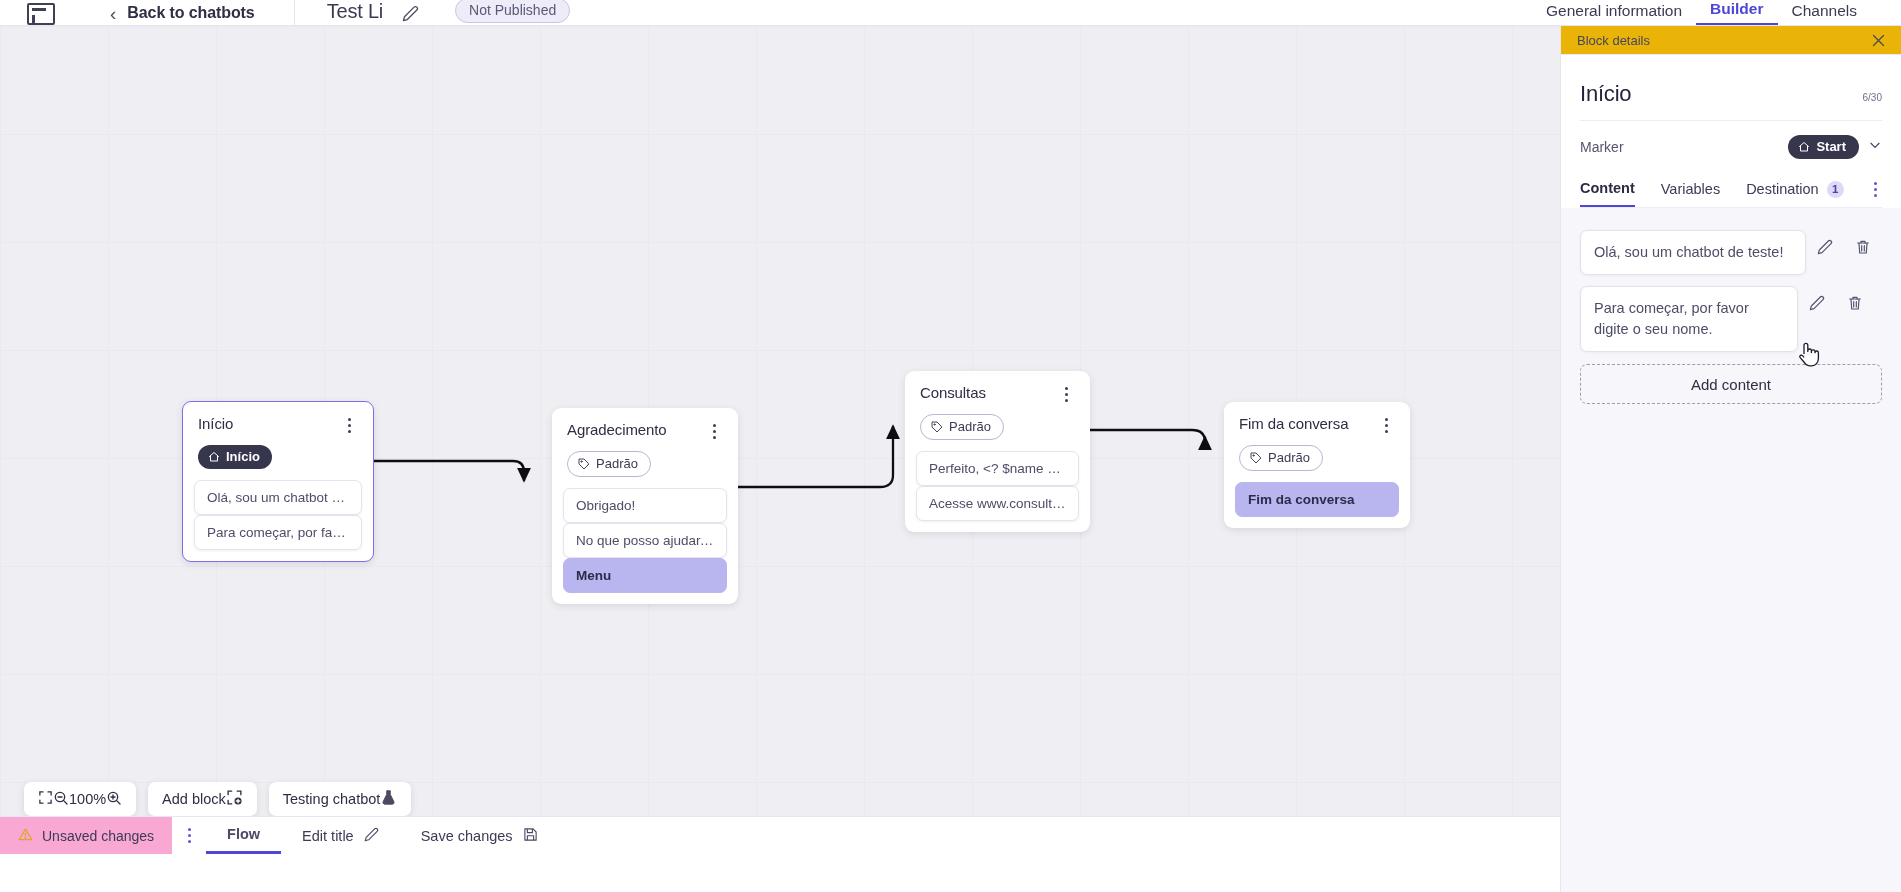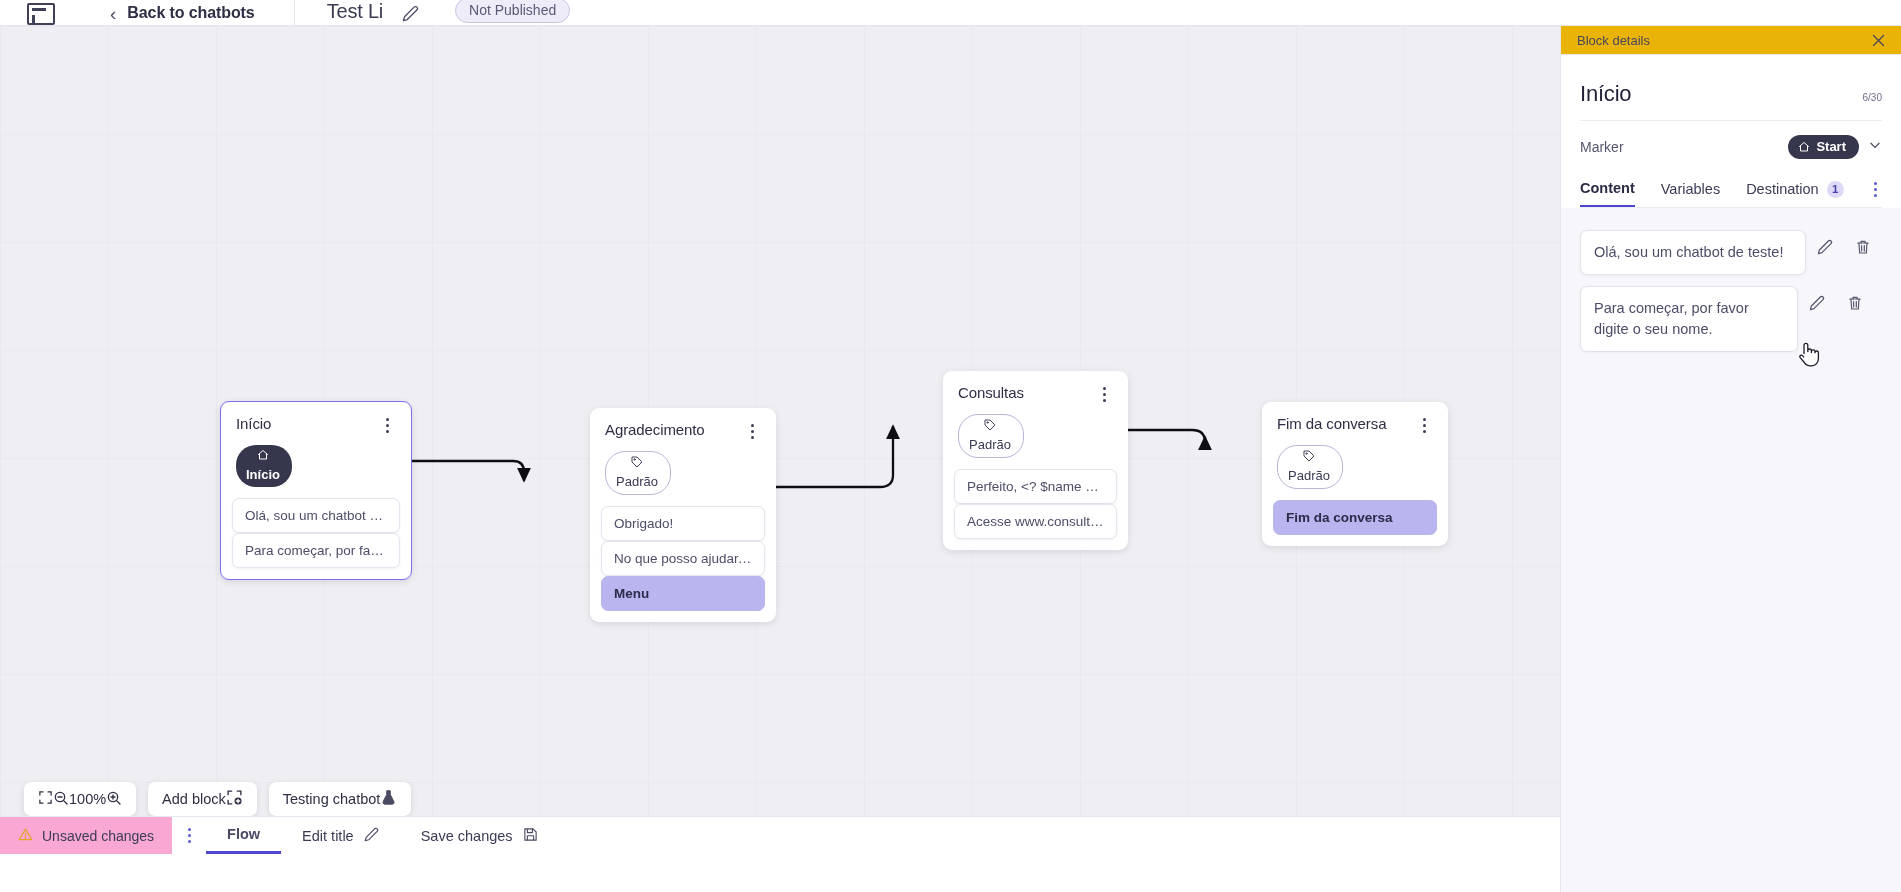--- a/index.html
+++ b/index.html
@@ -102,36 +102,35 @@
   .edges { position: absolute; inset: 0; width: 1560px; height: 828px; }
 
   
   .node {
     position: absolute;
     background: #ffffff;
     border-radius: 9px;
     box-shadow: 0 2px 7px rgba(40,40,70,.13);
     padding: 0;
     z-index: 5;
-    margin-left: 38px;
   }
   .node.selected { border: 1.5px solid #7b6ff0; }
   .node-head { padding: 13px 15px 0 15px; }
   .node-title-row { display: flex; align-items: flex-start; justify-content: space-between; }
   .node-title { font-size: 15px; color: #2e2e44; letter-spacing: -0.1px; }
   .kebab {
     width: 18px; height: 18px; cursor: pointer;
     display: flex; flex-direction: column; align-items: center;
     justify-content: center; gap: 3px; margin-top: 1px;
   }
   .kebab i { width: 3px; height: 3px; border-radius: 50%; background: #3c3c55; display: block; }
   .tag {
     display: inline-flex; align-items: center; gap: 6px;
     margin-top: 11px; border-radius: 20px;
-    font-size: 13px; padding: 4px 12px 5px 10px; flex-direction: column;
+    font-size: 13px; padding: 4px 12px 5px 10px;
   }
   .tag.start { background: #36364d; color: #ffffff; font-weight: 700; }
   .tag.padrao { background: #ffffff; border: 1px solid #b9b6d6; color: #3b3b55; }
   .node-body { padding: 11px 11px 11px 11px; display: flex; flex-direction: column; gap: 0; }
   .msg {
     background: #ffffff;
     border: 1px solid #e4e4ee;
     border-radius: 7px;
     font-size: 13.5px;
     color: #4d4d68;
@@ -283,20 +282,25 @@
     <div class="back-chevron">‹</div>
     <div class="back-label">Back to chatbots</div>
     <div class="hdr-sep"></div>
     <div class="bot-title">Test Li</div>
     <span class="pencil-ico">
       <svg width="17" height="17" viewBox="0 0 24 24" fill="none" stroke="#4a4a63" stroke-width="1.8" stroke-linecap="round" stroke-linejoin="round">
           <path d="M17 3a2.8 2.8 0 0 1 4 4L7.5 20.5 2 22l1.5-5.5Z"></path>
         </svg>
     </span>
     <div class="pub-badge">Not Published</div>
+    <div class="top-tabs">
+      <div class="top-tab">General information</div>
+      <div class="top-tab active">Builder</div>
+      <div class="top-tab">Channels</div>
+    </div>
   </div>
 
   <div class="canvas">
 
     <svg class="edges">
       <defs>
         <marker id="ah" markerWidth="7" markerHeight="7" refX="5.6" refY="3" orient="auto">
           <path d="M0,0 L6.4,3 L0,6 z" fill="#0d0d12"></path>
         </marker>
       </defs>
@@ -574,20 +578,21 @@
         </div>
         <div class="row-act">
           <svg width="16" height="16" viewBox="0 0 24 24" fill="none" stroke="#55556e" stroke-width="1.8" stroke-linecap="round" stroke-linejoin="round">
               <path d="M4 6h16"></path>
               <path d="M9 6V3.5h6V6"></path>
               <path d="M6 6l1 15h10l1-15"></path>
               <path d="M10 10v8M14 10v8"></path>
             </svg>
         </div>
       </div>
+      <div class="add-content">Add content</div>
     </div>
   </div>
 
   <div class="cursor-hand">
     <svg width="24" height="30" viewBox="0 0 24 30" fill="#ffffff" stroke="#1c1c28" stroke-width="1.3" stroke-linejoin="round">
       <path d="M7 14V5.2a1.9 1.9 0 0 1 3.8 0V12m0-1.2a1.8 1.8 0 0 1 3.6 0V13m0-1.3a1.8 1.8 0 0 1 3.6 0v1.6m0-.6a1.7 1.7 0 0 1 3.4 0v5.6c0 4.2-2.6 7.5-6.7 7.5h-2c-3.3 0-4.6-1.6-6.4-4.6L3 17.4c-.6-1 .2-2.4 1.4-2.2 1 .2 1.7.8 2.6 2.1"></path>
     </svg>
   </div>
 
 </div>

